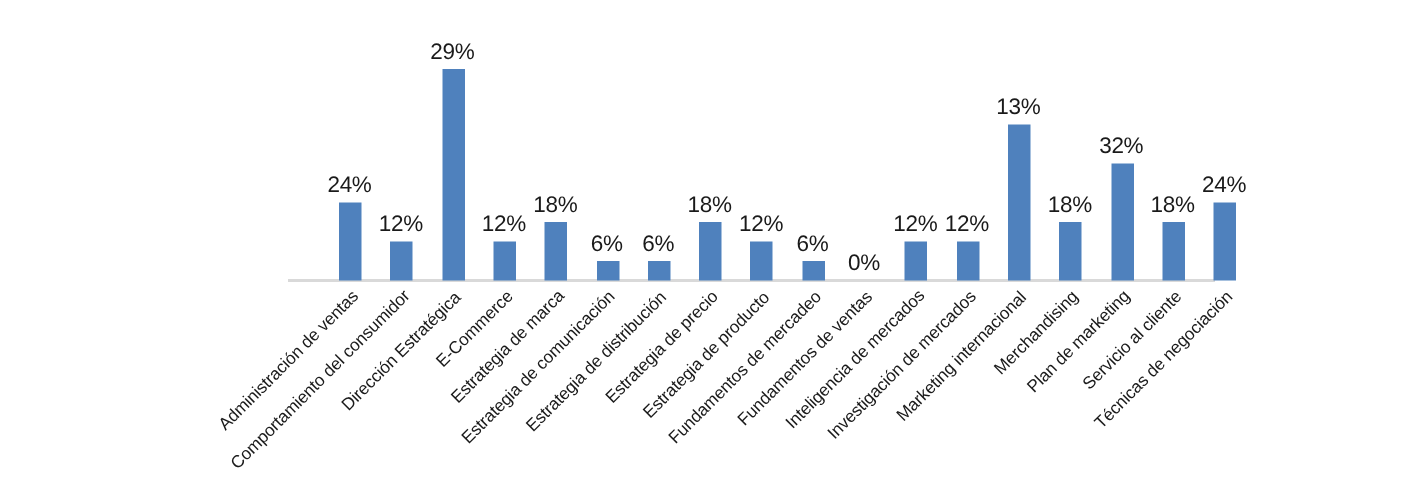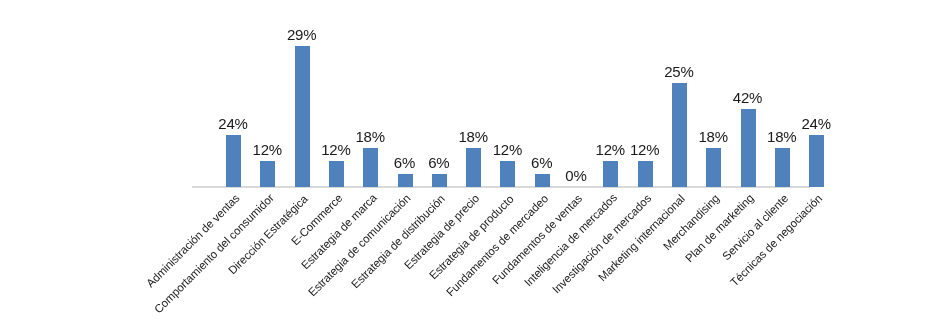--- a/index.html
+++ b/index.html
@@ -131,29 +131,29 @@
         <div class="bar-group" style="left: 593.3px;">
           <div class="bar" title="Inteligencia de mercados: 12%" style="height: 26.04px; background: rgb(79, 129, 189);"></div>
           <div class="bar-label" style="color: rgb(26, 26, 26); bottom: 166.04px;">12%</div>
         </div>
         <div class="bar-group" style="left: 627.6px;">
           <div class="bar" title="Investigación de mercados: 12%" style="height: 26.04px; background: rgb(79, 129, 189);"></div>
           <div class="bar-label" style="color: rgb(26, 26, 26); bottom: 166.04px;">12%</div>
         </div>
         <div class="bar-group" style="left: 661.9px;">
           <div class="bar" title="Marketing internacional: 48%" style="height: 104.16px; background: rgb(79, 129, 189);"></div>
-          <div class="bar-label" style="color: rgb(26, 26, 26); bottom: 244.16px;">25%</div>
+          <div class="bar-label" style="color: rgb(26, 26, 26); bottom: 244.16px;">13%</div>
         </div>
         <div class="bar-group" style="left: 696.2px;">
           <div class="bar" title="Merchandising: 18%" style="height: 39.06px; background: rgb(79, 129, 189);"></div>
           <div class="bar-label" style="color: rgb(26, 26, 26); bottom: 179.06px;">18%</div>
         </div>
         <div class="bar-group" style="left: 730.5px;">
           <div class="bar" title="Plan de marketing: 36%" style="height: 78.12px; background: rgb(79, 129, 189);"></div>
-          <div class="bar-label" style="color: rgb(26, 26, 26); bottom: 218.12px;">42%</div>
+          <div class="bar-label" style="color: rgb(26, 26, 26); bottom: 218.12px;">32%</div>
         </div>
         <div class="bar-group" style="left: 764.8px;">
           <div class="bar" title="Servicio al cliente: 18%" style="height: 39.06px; background: rgb(79, 129, 189);"></div>
           <div class="bar-label" style="color: rgb(26, 26, 26); bottom: 179.06px;">18%</div>
         </div>
         <div class="bar-group" style="left: 799.1px;">
           <div class="bar" title="Técnicas de negociación: 24%" style="height: 52.08px; background: rgb(79, 129, 189);"></div>
           <div class="bar-label" style="color: rgb(26, 26, 26); bottom: 192.08px;">24%</div>
         </div>
       </div>

